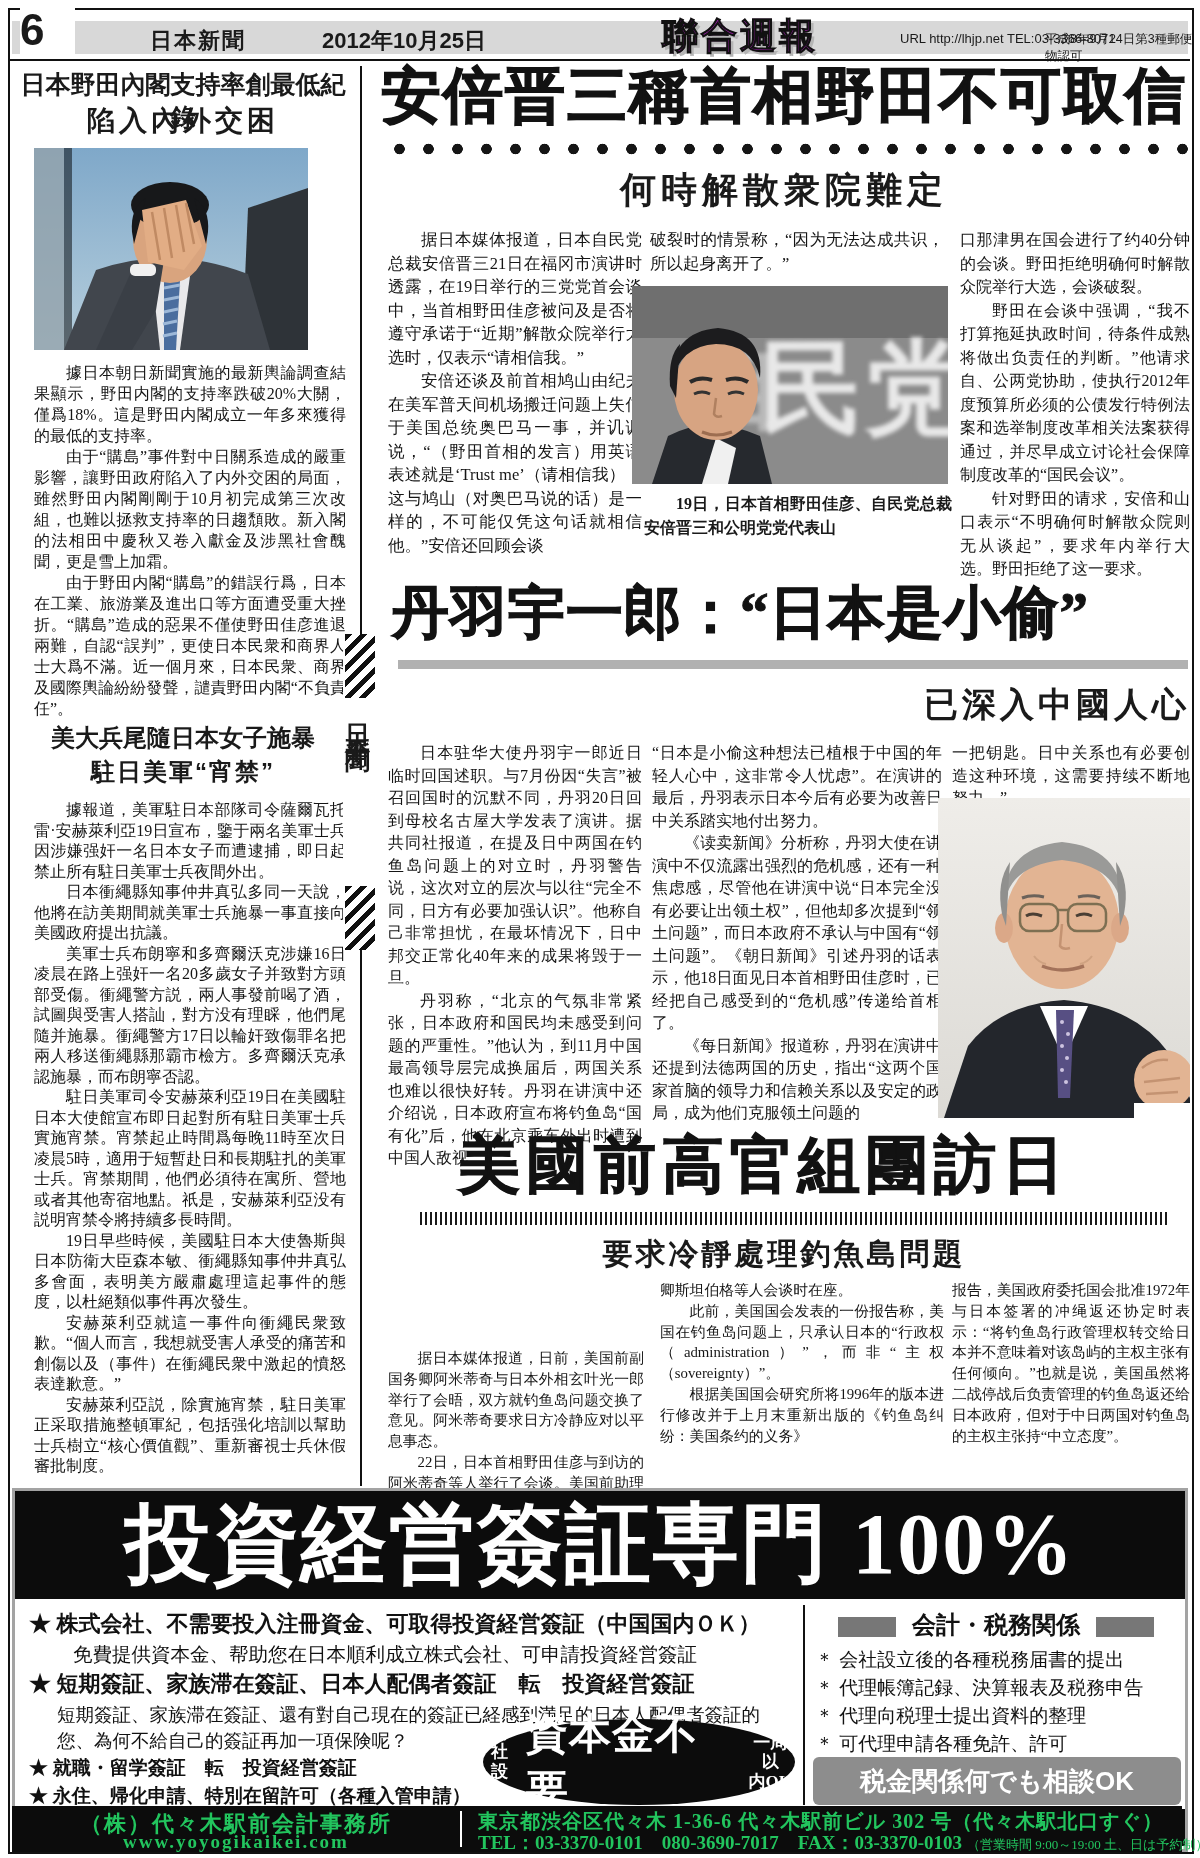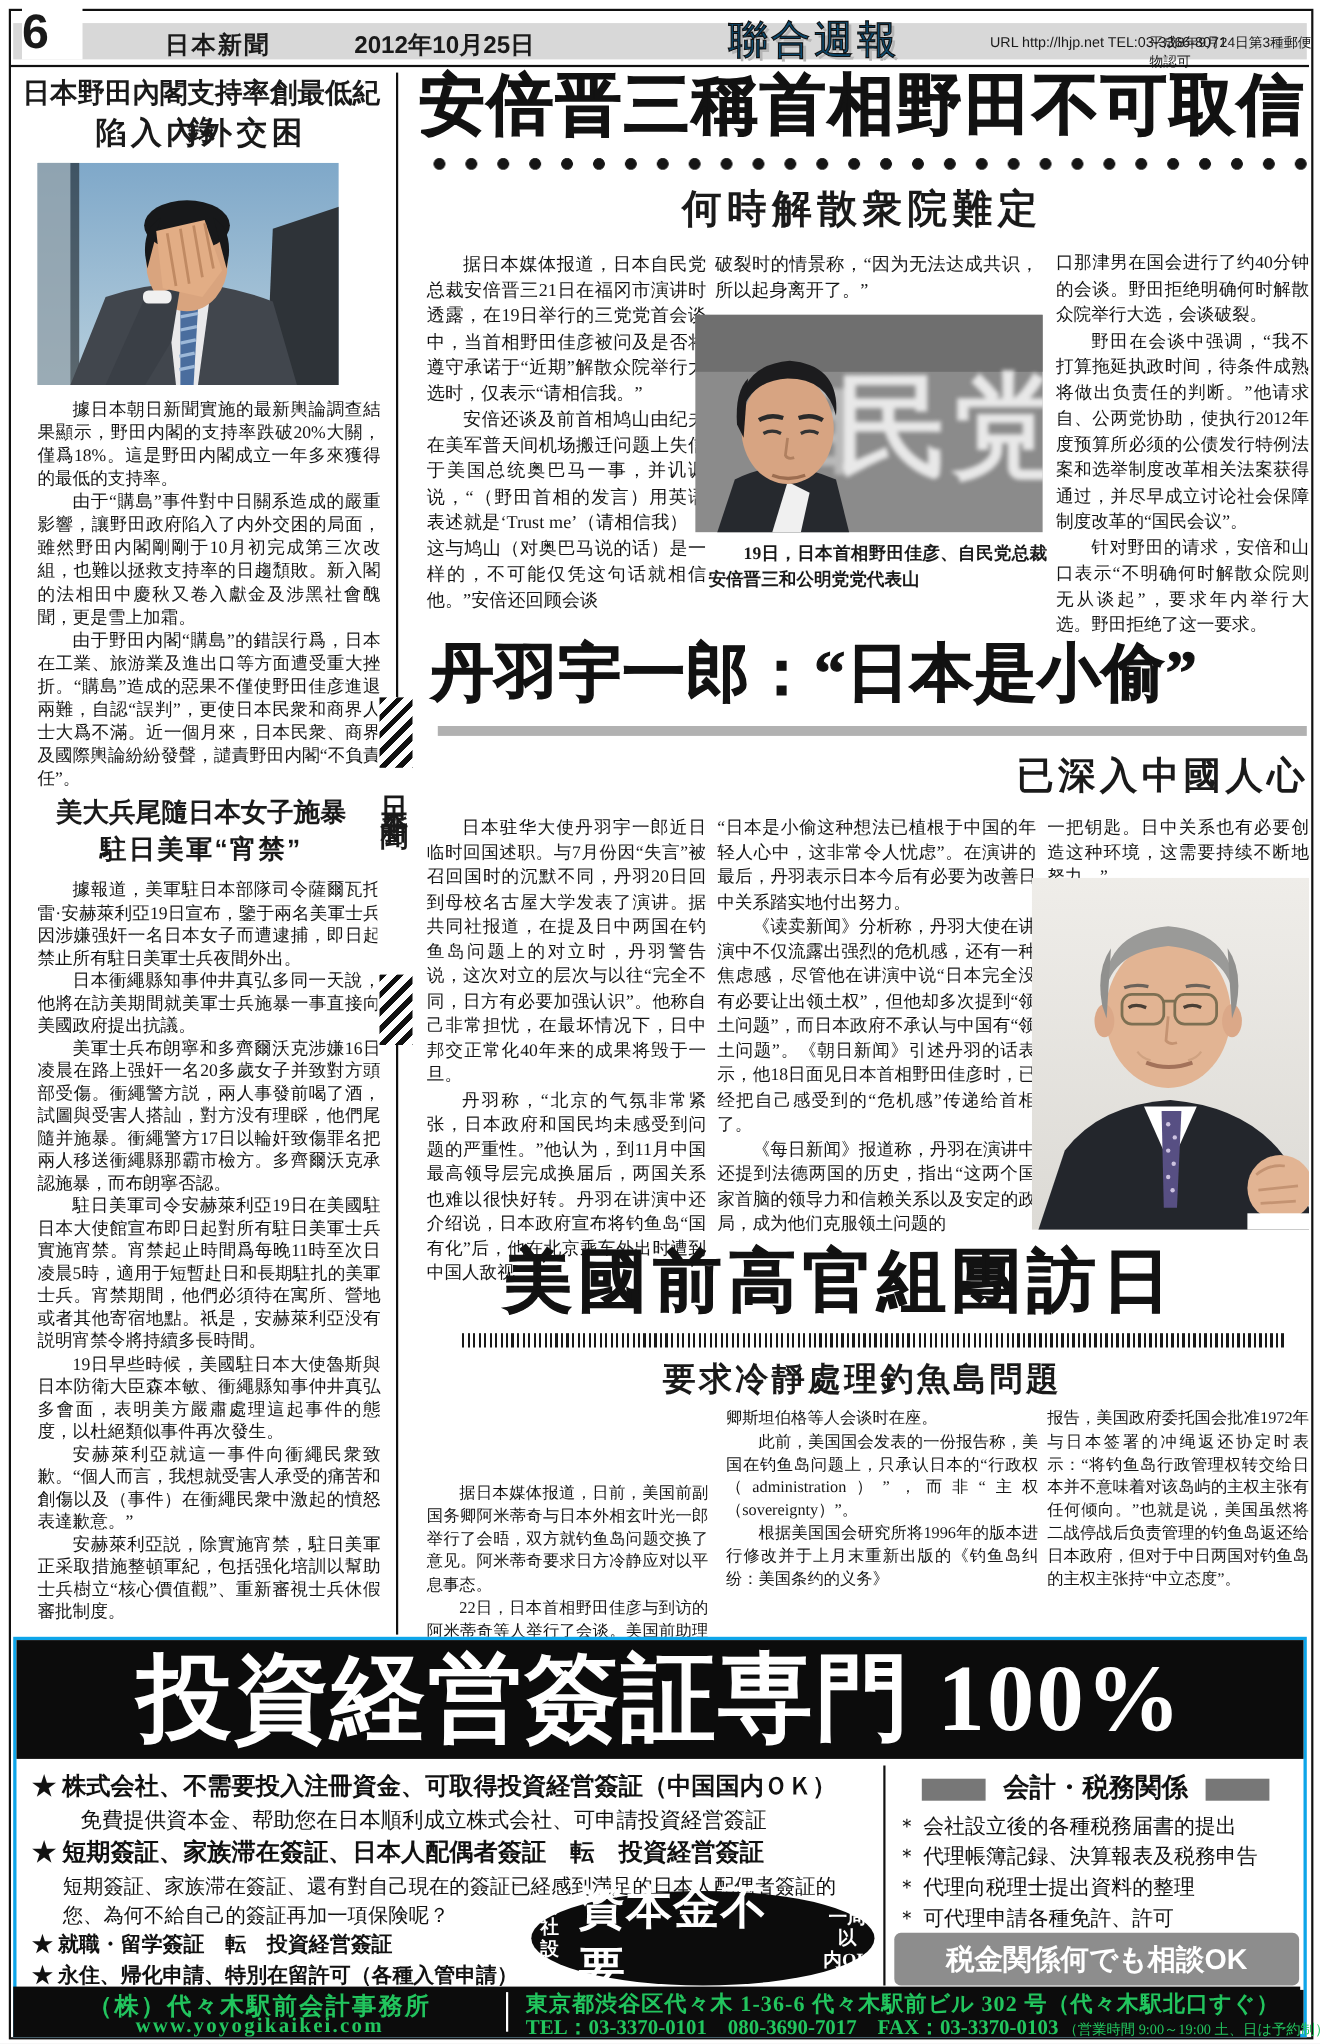--- a/index.html
+++ b/index.html
@@ -18,35 +18,35 @@
   .serifhead{font-family:"Liberation Serif",serif;font-weight:900;color:#121212;
              -webkit-text-stroke:1px #121212;}
   .dotline{background-image:radial-gradient(circle,#151515 5px,transparent 5.6px);
            background-size:29px 14px;background-repeat:repeat-x;background-position:left center;height:14px;}
   .hatchline{background:repeating-linear-gradient(90deg,#1a1a1a 0 2px,#ffffff 2px 5px);height:13px;}
   .stripes{background:repeating-linear-gradient(135deg,#101010 0 5px,#ffffff 5px 11px);}
   .vlabel{writing-mode:vertical-rl;text-orientation:upright;letter-spacing:8px;
           font-family:"Liberation Sans",sans-serif;font-weight:900;}
   .vrule{position:absolute;width:2px;background:#111;}
   .graybar{background:#b1b1b1;}
-  .adbox{position:absolute;border:3px solid #0ea5e9;background:#fff;}
+  .adbox{position:absolute;border:3px solid #a3a3a3;background:#fff;}
   .adhead{background:#0c0c0c;color:#fff;font-family:"Liberation Serif",serif;font-weight:900;
           letter-spacing:2px;text-align:center;}
   .adrow{position:absolute;font-family:"Liberation Serif",serif;color:#111;white-space:nowrap;}
   .bold{font-weight:bold;}
   .grayblock{display:inline-block;width:58px;height:20px;background:#777;vertical-align:middle;}
   .consult{position:absolute;background:#8d8d8d;color:#fff;border-radius:6px;text-align:center;
            font-family:"Liberation Sans",sans-serif;font-weight:bold;}
   .adfooter{position:absolute;background:#0c0c0c;color:#fff;}
   .ellipse{position:absolute;background:#0c0c0c;border-radius:50%;color:#fff;display:flex;
            align-items:center;justify-content:center;gap:10px;}
   .ellipse .small{font-size:17px;line-height:1.15;font-weight:bold;text-align:center;}
   .ellipse .big{font-size:42px;font-weight:900;font-family:"Liberation Serif",serif;letter-spacing:1px;}
   .caption{font-size:16px;line-height:24px;text-align:justify;}
-  .masthead{font-family:"Liberation Sans",sans-serif;font-weight:400;color:#0c4a6e;
+  .masthead{font-family:"Liberation Sans",sans-serif;font-weight:700;color:#a21caf;
             text-shadow:3px 3px 0 #b5b5b5;-webkit-text-stroke:1px #111;letter-spacing:3px;}
 </style>
 </head>
 <body>
 
 <div class="page">
   <div class="pageborder"></div>
 
   <div class="abs" style="left:12px;top:21px;width:1176px;height:33px;background:#d8d8d8;"></div>
   <div class="abs sans w900" style="left:20px;top:6px;width:55px;height:48px;background:#fff;font-size:44px;line-height:48px;">6</div>

